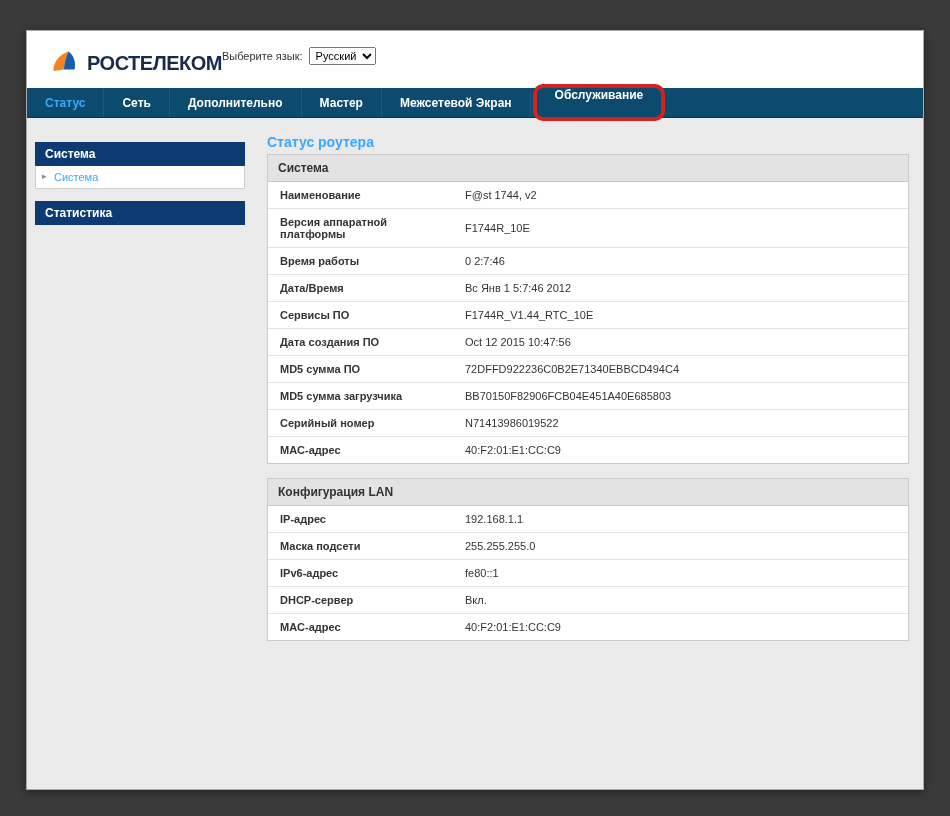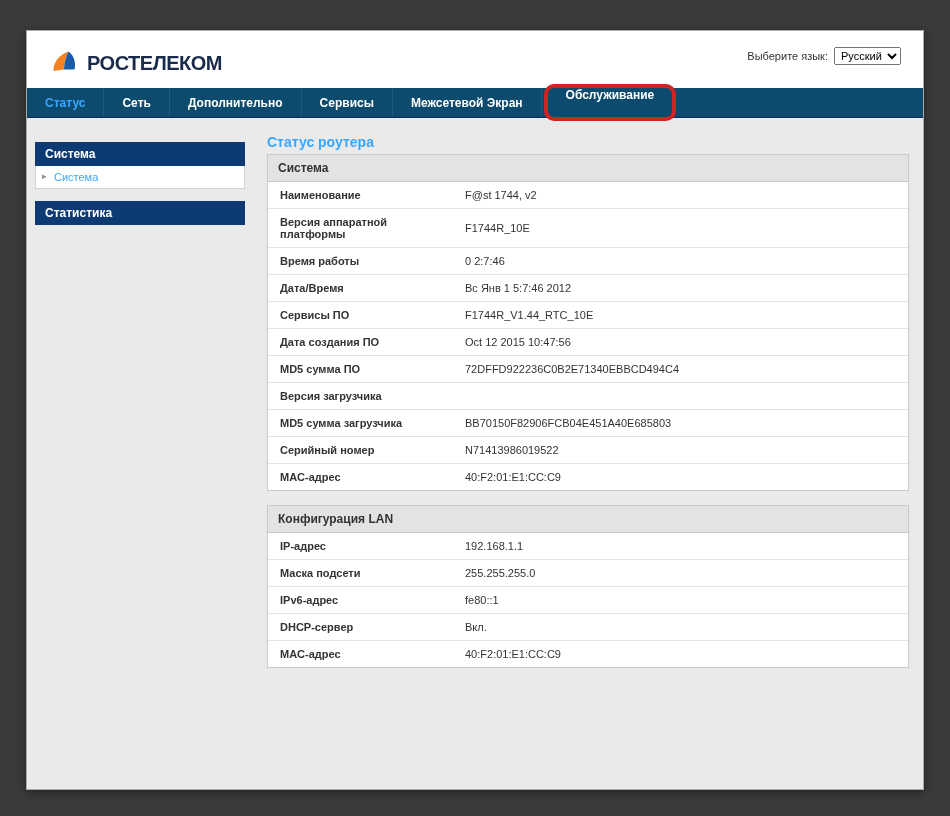--- a/index.html
+++ b/index.html
@@ -1,18 +1,18 @@
 <!DOCTYPE html>
 <html><head>
 <meta charset="utf-8">
 <style>
 * { margin: 0; padding: 0; box-sizing: border-box; }
 body { font-family: Arial, sans-serif; font-size: 12px; background: #3a3a3a; width: 950px; height: 816px; position: relative; }
 .page-wrapper { background: #fff; margin: 30px 26px; width: 898px; height: 760px; border: 1px solid #aaa; box-shadow: 0 2px 8px rgba(0,0,0,0.4); overflow: hidden; }
-.header { display: flex; justify-content: space-between; align-items: flex-start; padding: 16px 22px 8px 22px; }
+.header { display: flex; align-items: flex-start; padding: 16px 22px 8px 22px; }
 .logo-wrap { display: flex; align-items: center; gap: 8px; }
 .logo-icon svg { width: 30px; height: 30px; }
 .brand-text { font-size: 20px; font-weight: bold; color: #1a2a4a; letter-spacing: -0.5px; }
 .lang-select { display: flex; align-items: center; gap: 6px; font-size: 11px; color: #333; }
 .lang-select select { font-size: 11px; padding: 1px 2px; }
 .nav-bar { display: flex; background: #0c4a6e; color: #fff; font-size: 12px; font-weight: bold; border-bottom: 1px solid #0a2f5c; height: 30px; }
 .nav-bar .nav-item { padding: 8px 18px; cursor: pointer; white-space: nowrap; border-right: 1px solid rgba(255,255,255,0.08); }
 .nav-bar .nav-item.active { color: #3aa7ff; }
 .nav-bar .nav-highlight { border: 4px solid #d22323; border-radius: 10px; margin: -4px 0 -4px 2px; padding: 0 18px; position:relative; z-index:2;text-align:right;}
 .content-wrap { display: flex; background: #eaeaea; height: calc(100% - 84px); }
@@ -51,21 +51,21 @@
       <select>
         <option>Русский</option>
       </select>
     </div>
   </div>
 
   <div class="nav-bar">
     <div class="nav-item active">Статус</div>
     <div class="nav-item">Сеть</div>
     <div class="nav-item">Дополнительно</div>
-    <div class="nav-item">Сервисы</div>
+    <div class="nav-item">Мастер</div>
     <div class="nav-item">Межсетевой Экран</div>
     <div class="nav-item nav-highlight">Обслуживание</div>
   </div>
 
   <div class="content-wrap">
     <div class="sidebar">
       <div class="side-block">
         <div class="side-header">Система</div>
         <div class="side-item">Система</div>
       </div>
@@ -102,24 +102,20 @@
                   <td>Сервисы ПО</td>
                   <td>F1744R_V1.44_RTC_10E</td>
                 </tr>
                 <tr>
                   <td>Дата создания ПО</td>
                   <td>Oct 12 2015 10:47:56</td>
                 </tr>
                 <tr>
                   <td>MD5 сумма ПО</td>
                   <td>72DFFD922236C0B2E71340EBBCD494C4</td>
-                </tr>
-                <tr>
-                  <td>Версия загрузчика</td>
-                  <td></td>
                 </tr>
                 <tr>
                   <td>MD5 сумма загрузчика</td>
                   <td>BB70150F82906FCB04E451A40E685803</td>
                 </tr>
                 <tr>
                   <td>Серийный номер</td>
                   <td>N71413986019522</td>
                 </tr>
                 <tr>

